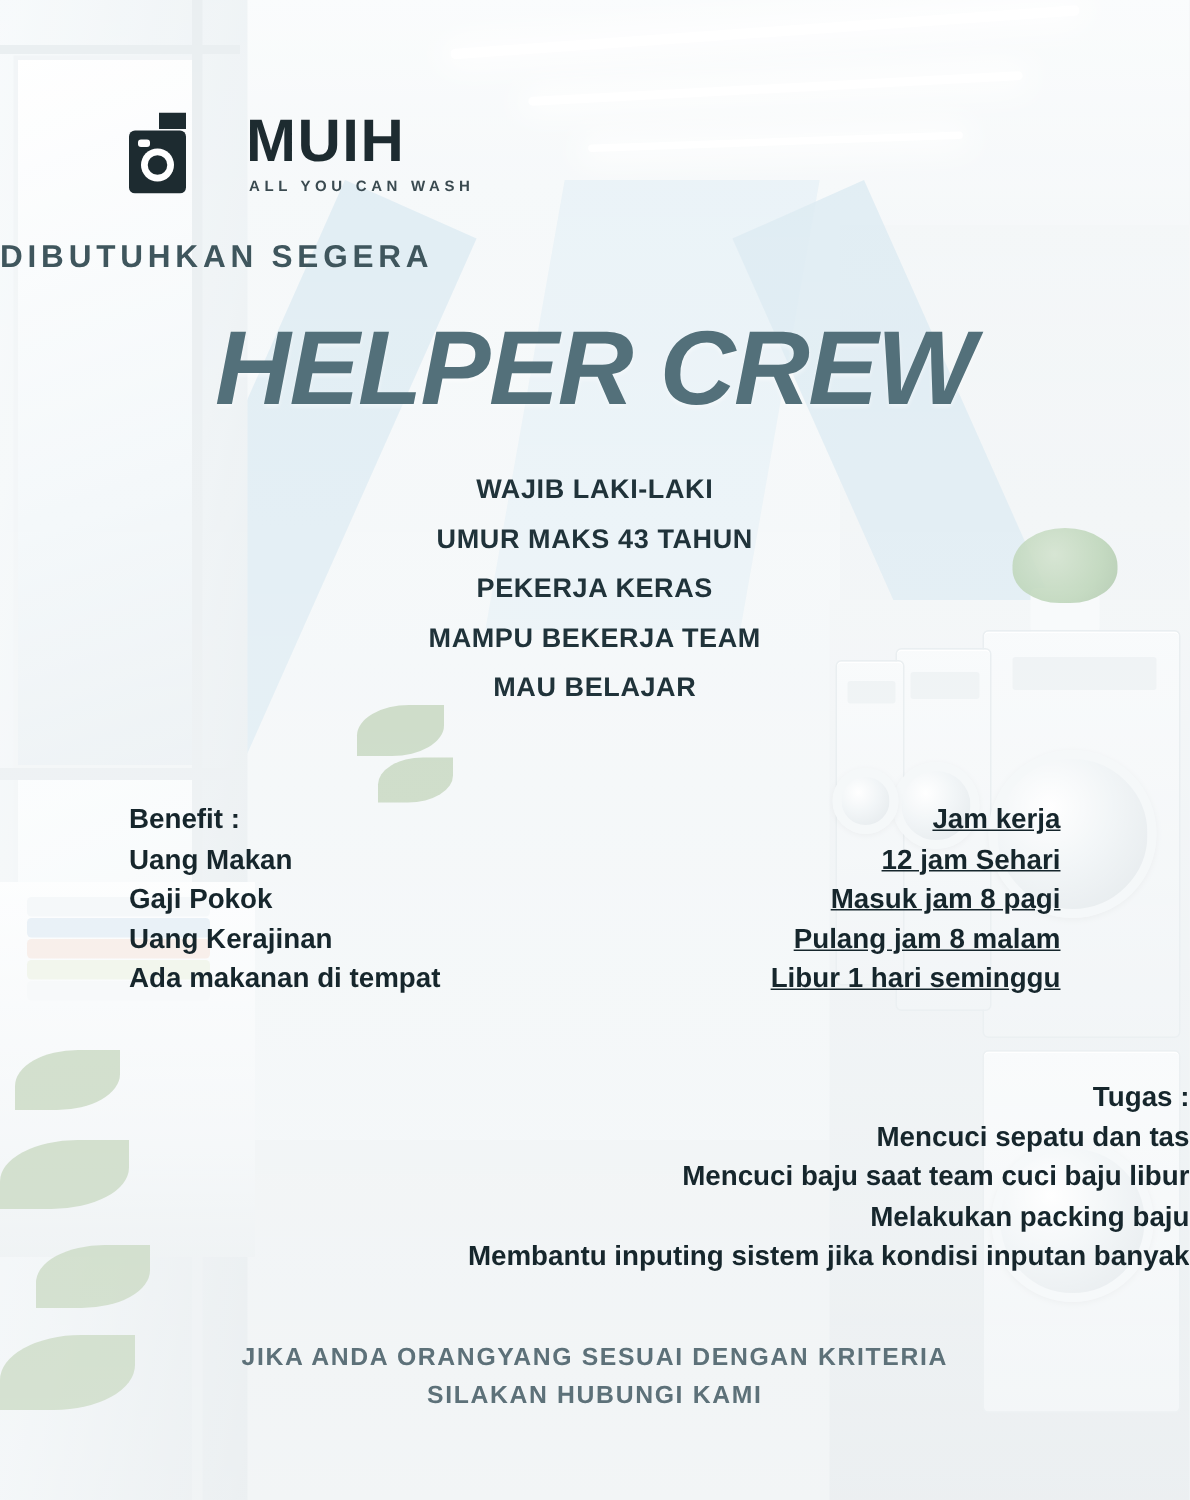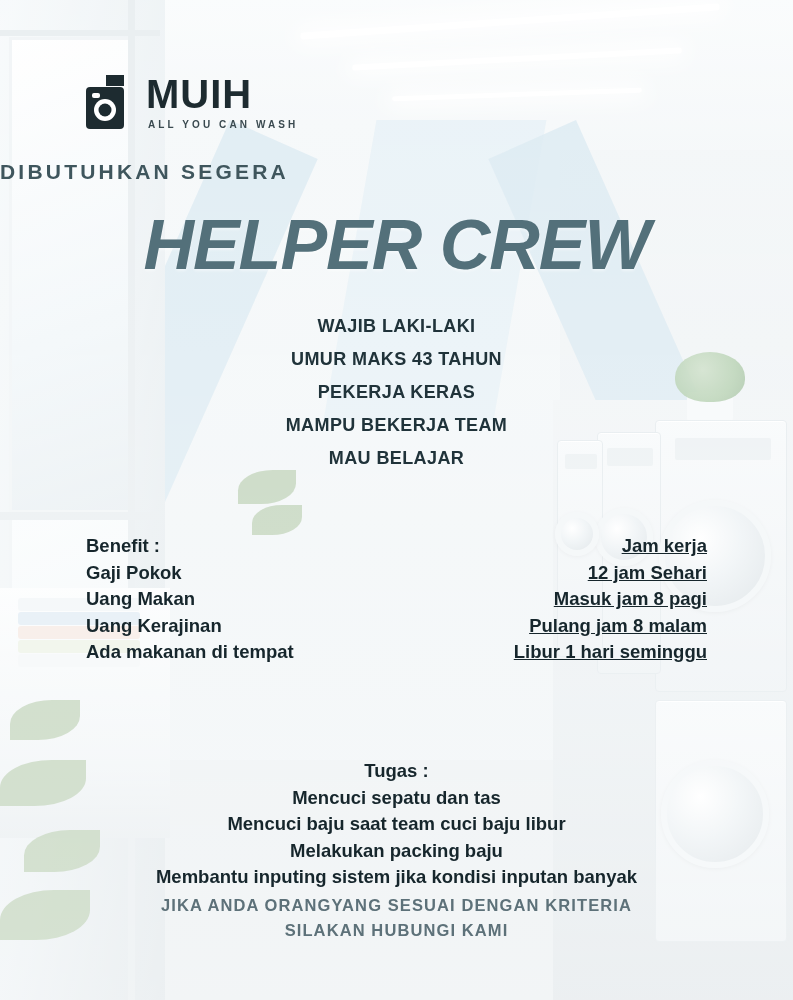--- a/index.html
+++ b/index.html
@@ -171,21 +171,21 @@
     position: absolute;
     inset: 0;
   }
 
   .logo-wrap {
     position: absolute;
     left: 86px;
     top: 74px;
     display: flex;
     align-items: center;
-    gap: 6px;
+    gap: 24px;
   }
   .logo-mark {
     width: 54px;
     height: 54px;
     position: relative;
   }
   .logo-text {
     display: flex;
     flex-direction: column;
     line-height: 1;
@@ -257,23 +257,22 @@
   .col-left div, .col-right div {
     font-size: 18.5px;
     font-weight: bold;
     line-height: 26.5px;
   }
 
   .tasks {
     position: absolute;
     top: 718px;
     left: 0; right: 0;
-    text-align: center;
+    text-align: right;
     color: #16262c;
-    margin-top: 40px;
   }
   .tasks div {
     font-size: 18.5px;
     font-weight: bold;
     line-height: 26.5px;
   }
 
   .footer {
     position: absolute;
     top: 893px;
@@ -370,22 +369,22 @@
       <div>WAJIB LAKI-LAKI</div>
       <div>UMUR MAKS 43 TAHUN</div>
       <div>PEKERJA KERAS</div>
       <div>MAMPU BEKERJA TEAM</div>
       <div>MAU BELAJAR</div>
     </div>
 
     <div class="cols">
       <div class="col-left">
         <div>Benefit :</div>
+        <div>Uang Makan</div>
         <div>Gaji Pokok</div>
-        <div>Uang Makan</div>
         <div>Uang Kerajinan</div>
         <div>Ada makanan di tempat</div>
       </div>
       <div class="col-right">
         <div>Jam kerja</div>
         <div>12 jam Sehari</div>
         <div>Masuk jam 8 pagi</div>
         <div>Pulang jam 8 malam</div>
         <div>Libur 1 hari seminggu</div>
       </div>

